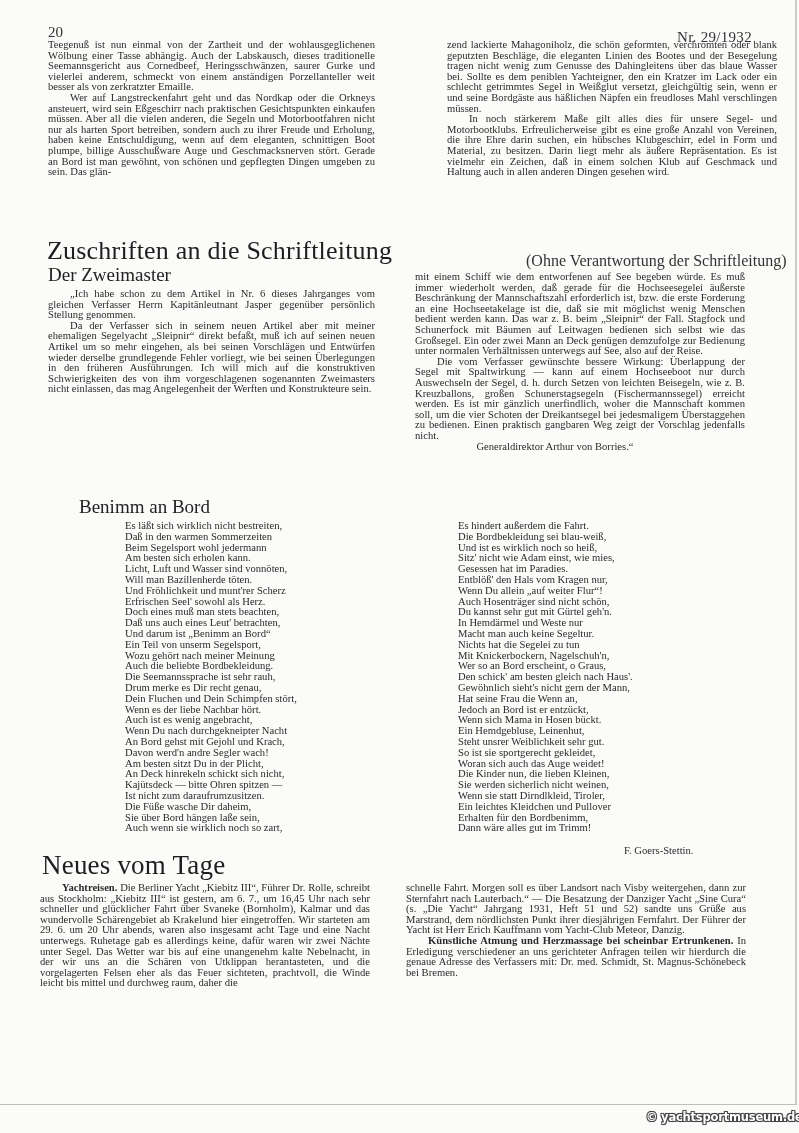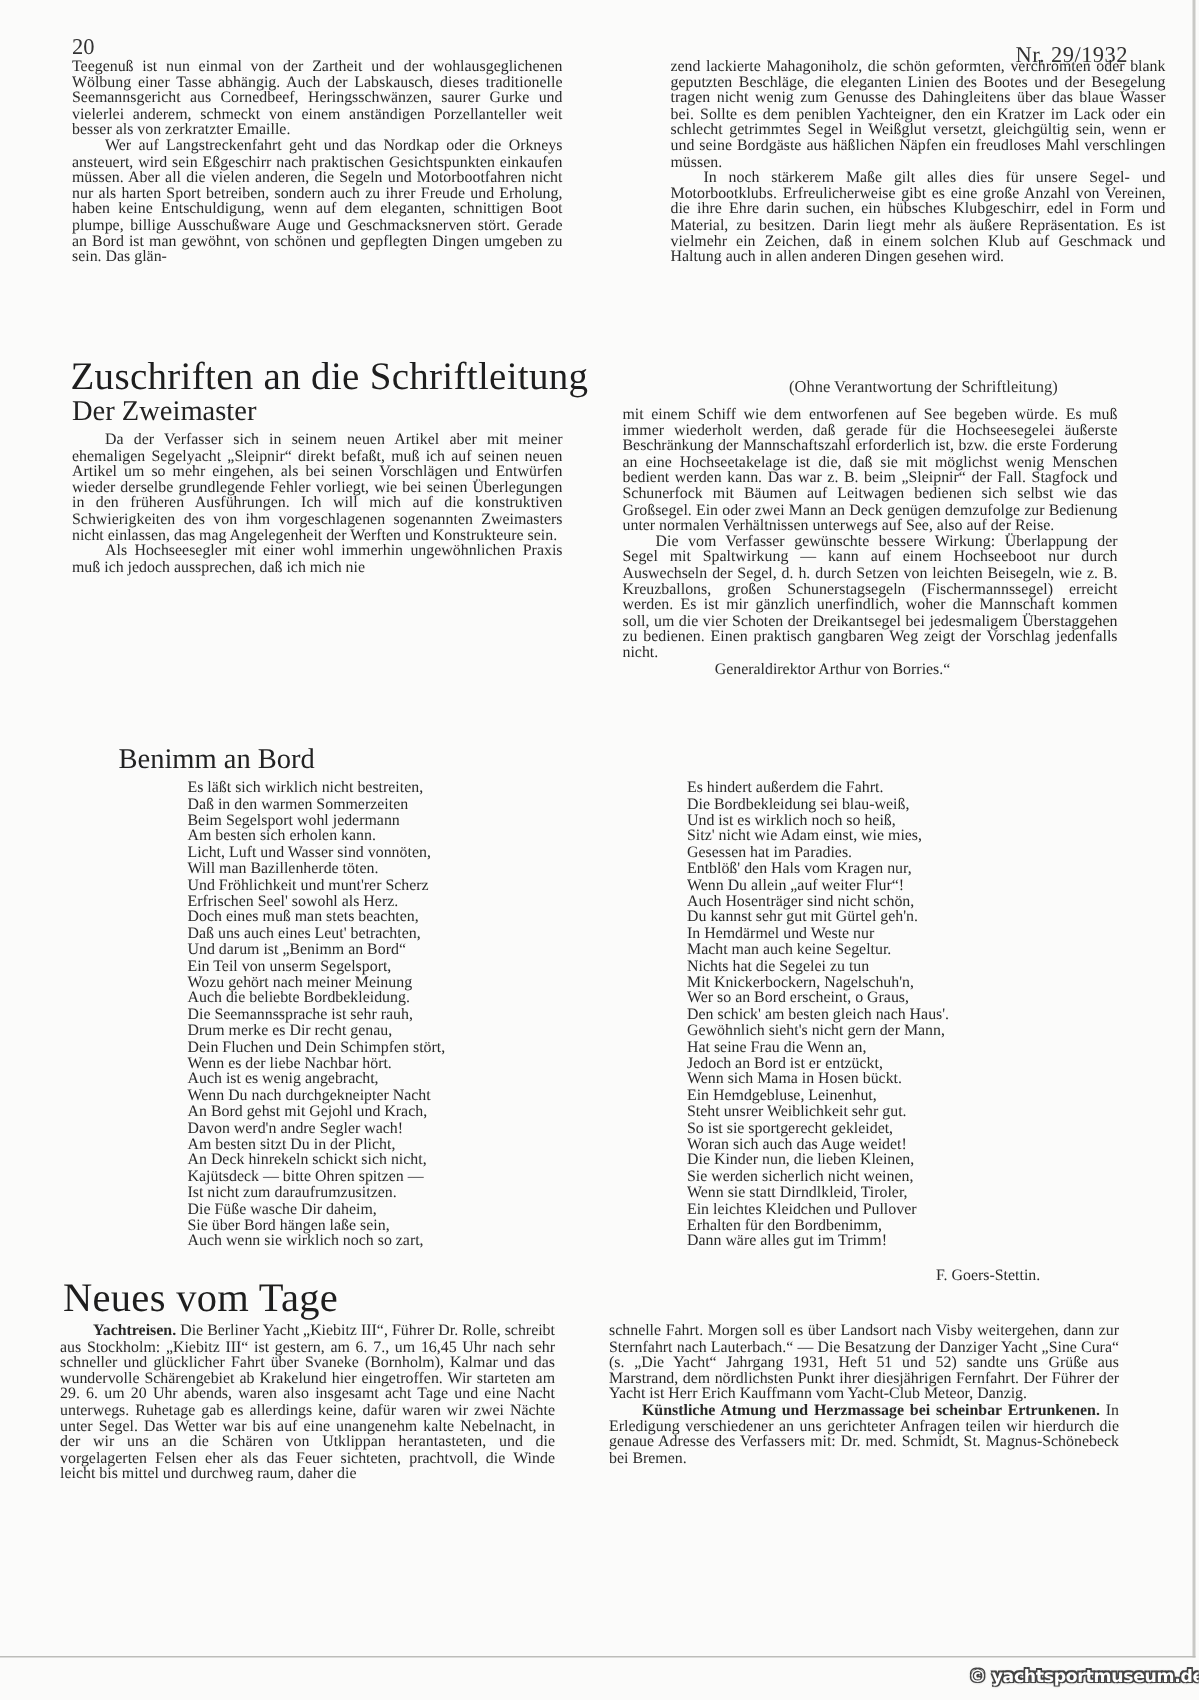--- a/index.html
+++ b/index.html
@@ -40,21 +40,21 @@
     font-family: "Liberation Serif", serif;
     font-size: 26px; letter-spacing: 0.2px; color: #1e1e1e; white-space: nowrap;
   }
   .h2 {
     position: absolute;
     font-family: "Liberation Serif", serif;
     font-size: 19px; color: #222; white-space: nowrap;
   }
   .disclaimer {
     position: absolute; left: 526px; top: 252px;
-    font-family: "Liberation Serif", serif; font-size: 11px; color: #333; white-space: nowrap;
+    font-family: "Liberation Serif", serif; font-size: 16px; color: #333; white-space: nowrap;
   }
   .poem {
     position: absolute;
     font-family: "Liberation Serif", serif;
     font-size: 10.6px; line-height: 10.8px; color: #2a2a2a; white-space: nowrap;
   }
   .poem div { height: 10.8px; }
   .poem-sig {
     position: absolute; left: 624px; top: 845px;
     font-family: "Liberation Serif", serif; font-size: 10.6px; color: #2a2a2a; white-space: nowrap;
@@ -84,22 +84,22 @@
 <div class="col" style="left:415px; top:40px; width:330px;margin-left:32px;">
   <p>zend lackierte Mahagoniholz, die schön geformten, verchromten oder blank geputzten Beschläge, die eleganten Linien des Bootes und der Besegelung tragen nicht wenig zum Genusse des Dahingleitens über das blaue Wasser bei. Sollte es dem peniblen Yachteigner, den ein Kratzer im Lack oder ein schlecht getrimmtes Segel in Weißglut versetzt, gleichgültig sein, wenn er und seine Bordgäste aus häßlichen Näpfen ein freudloses Mahl verschlingen müssen.</p>
   <p class="ind">In noch stärkerem Maße gilt alles dies für unsere Segel- und Motorbootklubs. Erfreulicherweise gibt es eine große Anzahl von Vereinen, die ihre Ehre darin suchen, ein hübsches Klubgeschirr, edel in Form und Material, zu besitzen. Darin liegt mehr als äußere Repräsentation. Es ist vielmehr ein Zeichen, daß in einem solchen Klub auf Geschmack und Haltung auch in allen anderen Dingen gesehen wird.</p>
 </div>
 
 <div class="h1" style="left:47px; top:236px;">Zuschriften an die Schriftleitung</div>
 <div class="disclaimer">(Ohne Verantwortung der Schriftleitung)</div>
 <div class="h2" style="left:48px; top:264px;">Der Zweimaster</div>
 
 <div class="col" style="left:48px; top:289px; width:327px;">
+  <p class="ind">„Ich habe schon zu dem Artikel in Nr. 6 dieses Jahrganges vom gleichen Verfasser Herrn Kapitänleutnant Jasper gegenüber persönlich Stellung genommen.</p>
   <p class="ind">Da der Verfasser sich in seinem neuen Artikel aber mit meiner ehemaligen Segelyacht „Sleipnir“ direkt befaßt, muß ich auf seinen neuen Artikel um so mehr eingehen, als bei seinen Vorschlägen und Entwürfen wieder derselbe grundlegende Fehler vorliegt, wie bei seinen Überlegungen in den früheren Ausführungen. Ich will mich auf die konstruktiven Schwierigkeiten des von ihm vorgeschlagenen sogenannten Zweimasters nicht einlassen, das mag Angelegenheit der Werften und Konstrukteure sein.</p>
-  <p class="ind">Als Hochseesegler mit einer wohl immerhin ungewöhnlichen Praxis muß ich jedoch aussprechen, daß ich mich nie</p>
 </div>
 <div class="col" style="left:415px; top:272px; width:330px;">
   <p>mit einem Schiff wie dem entworfenen auf See begeben würde. Es muß immer wiederholt werden, daß gerade für die Hochseesegelei äußerste Beschränkung der Mannschaftszahl erforderlich ist, bzw. die erste Forderung an eine Hochseetakelage ist die, daß sie mit möglichst wenig Menschen bedient werden kann. Das war z. B. beim „Sleipnir“ der Fall. Stagfock und Schunerfock mit Bäumen auf Leitwagen bedienen sich selbst wie das Großsegel. Ein oder zwei Mann an Deck genügen demzufolge zur Bedienung unter normalen Verhältnissen unterwegs auf See, also auf der Reise.</p>
   <p class="ind">Die vom Verfasser gewünschte bessere Wirkung: Überlappung der Segel mit Spaltwirkung — kann auf einem Hochseeboot nur durch Auswechseln der Segel, d. h. durch Setzen von leichten Beisegeln, wie z. B. Kreuzballons, großen Schunerstagsegeln (Fischermannssegel) erreicht werden. Es ist mir gänzlich unerfindlich, woher die Mannschaft kommen soll, um die vier Schoten der Dreikantsegel bei jedesmaligem Überstaggehen zu bedienen. Einen praktisch gangbaren Weg zeigt der Vorschlag jedenfalls nicht.</p>
   <p class="sig">Generaldirektor Arthur von Borries.“</p>
 </div>
 
 <div class="h2" style="left:47px; top:496px;margin-left:32px;">Benimm an Bord</div>
 <div class="poem" id="poem-left" style="left:125px; top:521px;">
     <div>Es läßt sich wirklich nicht bestreiten,</div>

